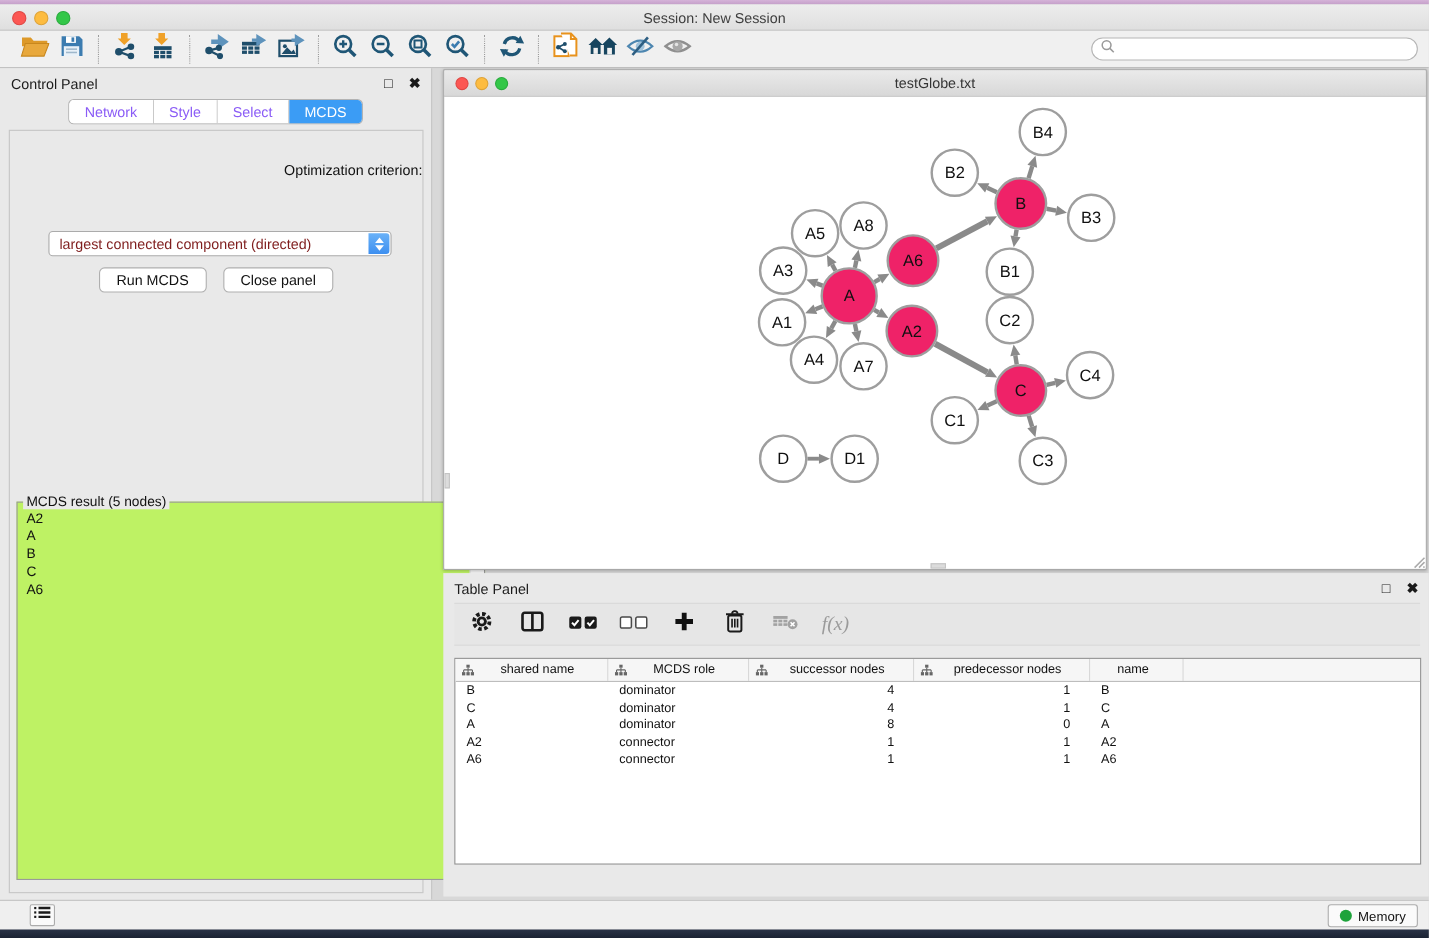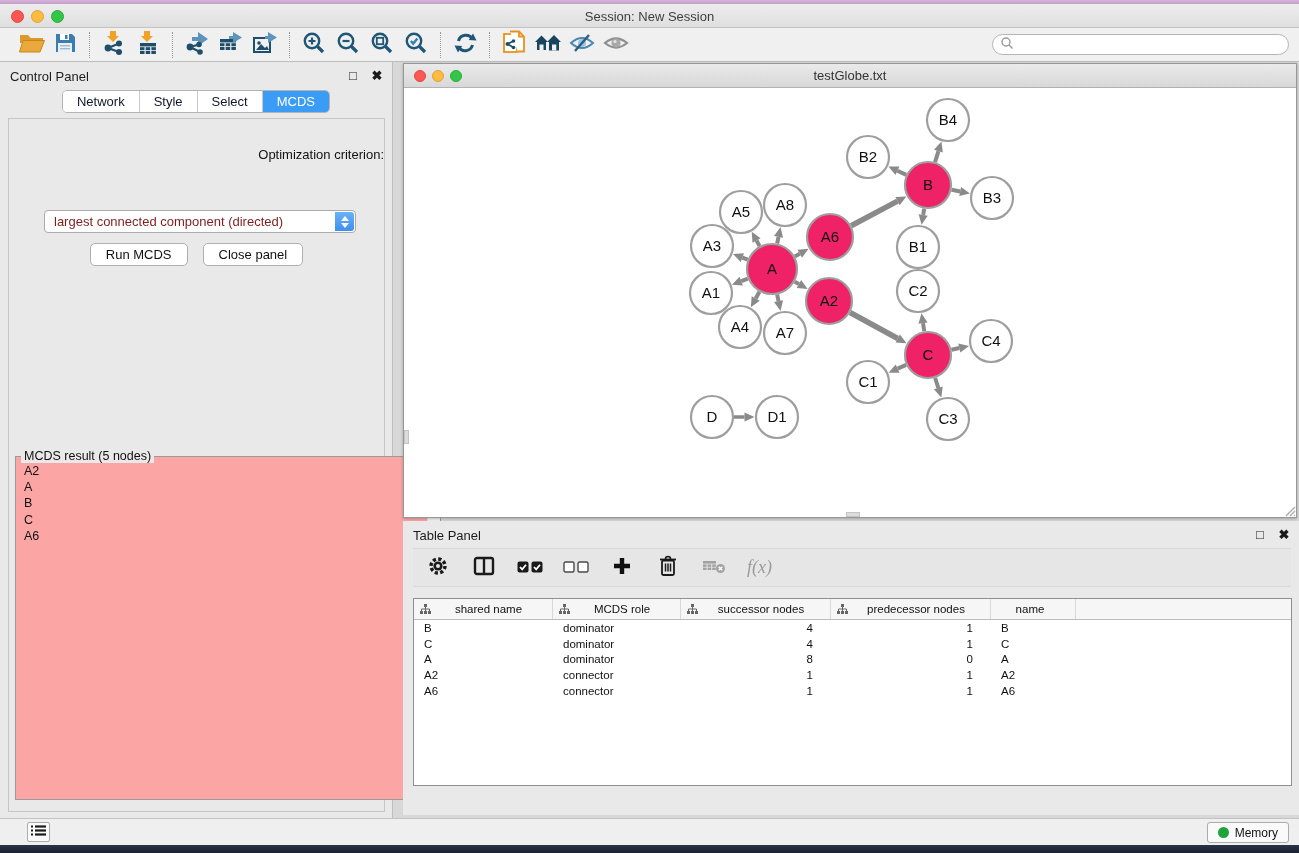--- a/index.html
+++ b/index.html
@@ -27,36 +27,36 @@
   .searchbox input { border:none; outline:none; flex:1; height:17px; font-size:12px; background:transparent; }
 
   
   .control-panel { position:absolute; left:0; top:62px; width:393px; height:756px; background:#E9E9E9; border-right:1px solid #BFBFBF; }
   .panel-head { position:relative; height:28px; }
   .panel-title { position:absolute; left:10px; top:7px; font-size:13px; color:#1C1C1C; }
   .panel-icons { position:absolute; right:8px; top:6px; display:flex; gap:10px; font-size:13px; color:#1A1A1A; }
   .panel-icons .pic { width:14px; text-align:center; }
 
   .seg { display:inline-flex; border:1px solid #B3B3B3; border-radius:5px; background:#FFFFFF; }
-  .seg .seg-btn { padding:3px 14px; font-size:13px; color:#0f172a; background:#FFFFFF; border-right:1px solid #C9C9C9; white-space:nowrap; }
+  .seg .seg-btn { padding:3px 14px; font-size:13px; color:#8b5cf6; background:#FFFFFF; border-right:1px solid #C9C9C9; white-space:nowrap; }
   .seg .seg-btn:first-child { border-radius:4px 0 0 4px; }
   .seg .seg-btn:last-child { border-right:none; border-radius:0 4px 4px 0; }
   .seg .seg-btn.sel { background:#3B9CF5; color:#FFFFFF; }
   .cp-tabs-row { text-align:center; }
 
   .cp-box { position:absolute; left:8px; top:56px; width:377px; height:694px; border:1px solid #C6C6C6; background:#E9E9E9; }
   .opt-label { margin-top:28px; text-align:right; font-size:13px; color:#111; }
   .dropdown { position:absolute; left:35px; top:91px; width:312px; height:23px; background:#FFFFFF; border:1px solid #ABABAB; border-radius:4px; font-size:13px; color:#7f1d1d; line-height:21px; padding-left:9px; }
   .dropdown .stepper { position:absolute; right:1px; top:1px; bottom:1px; width:19px; border-radius:0 3px 3px 0; background:linear-gradient(#6AB2F8,#3D8FF0); display:flex; flex-direction:column; align-items:center; justify-content:center; gap:2px; }
   .stepper .tri-up { width:0; height:0; border-left:4px solid transparent; border-right:4px solid transparent; border-bottom:5px solid #fff; }
   .stepper .tri-dn { width:0; height:0; border-left:4px solid transparent; border-right:4px solid transparent; border-top:5px solid #fff; }
   .cp-buttons { position:absolute; left:0; right:0; top:124px; display:flex; justify-content:center; gap:15px; }
   .btn { background:#FFFFFF; border:1px solid #AFAFAF; border-radius:5px; font-size:13px; color:#111; padding:3px 15px; }
 
-  .result-box { position:absolute; left:6px; top:337px; width:426px; height:344px; background:#fca5a5; border:1px solid #9A9A9A; }
+  .result-box { position:absolute; left:6px; top:337px; width:426px; height:344px; background:#bef264; border:1px solid #9A9A9A; }
   .result-box .legend { position:absolute; left:5px; top:-8px; background:#E9E9E9; padding:0 3px; font-size:12.5px; color:#111; }
   .result-list { padding:6px 8px; font-size:12.5px; color:#111; line-height:16.2px; }
   .result-scroll { position:absolute; right:0; top:1px; bottom:1px; width:13px; background:#F3F3F3; border-left:1px solid #E2E2E2; }
 
   
   .net-window { position:absolute; left:403px; top:63px; width:894px; height:455px; background:#FFFFFF; border:1px solid #979797; box-shadow:0 1px 3px rgba(0,0,0,0.25); }
   .net-titlebar { position:relative; height:24px; background:linear-gradient(#EAEAEA,#D8D8D8); border-bottom:1px solid #B2B2B2; }
   .net-titlebar .title { position:absolute; left:0; right:0; top:4px; text-align:center; font-size:13px; color:#343434; }
   .net-lights { position:absolute; left:10px; top:6px; display:flex; gap:6px; }
   .net-lights .light { width:12px; height:12px; }

